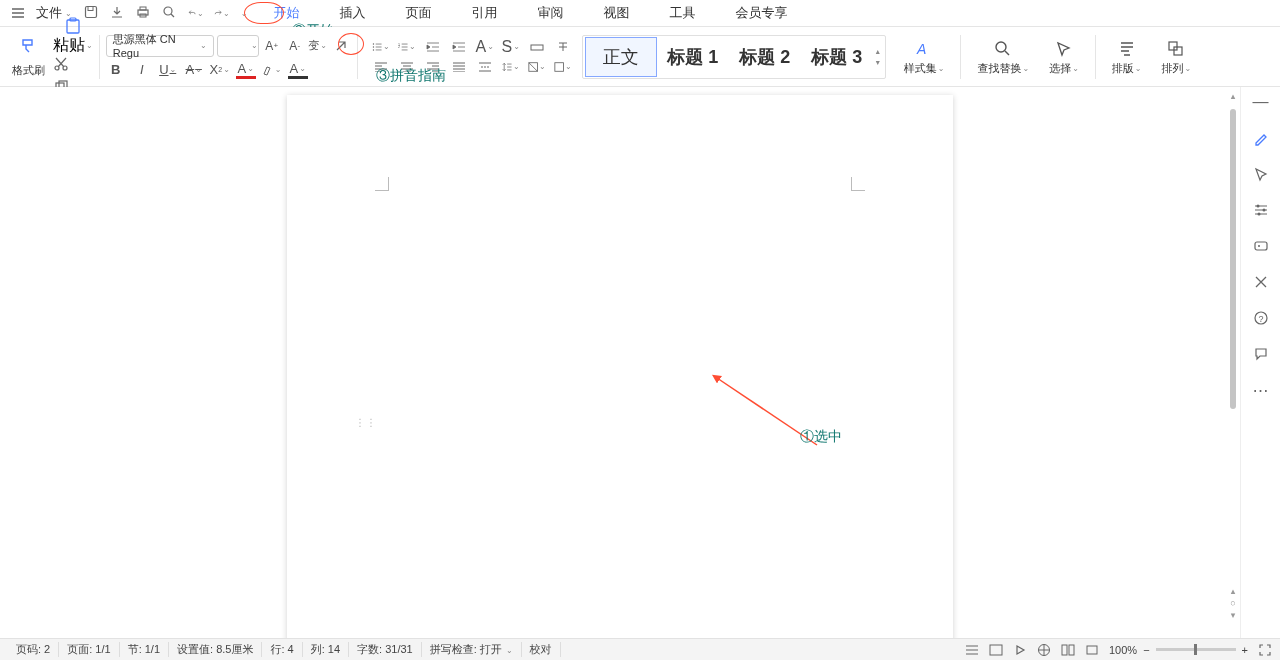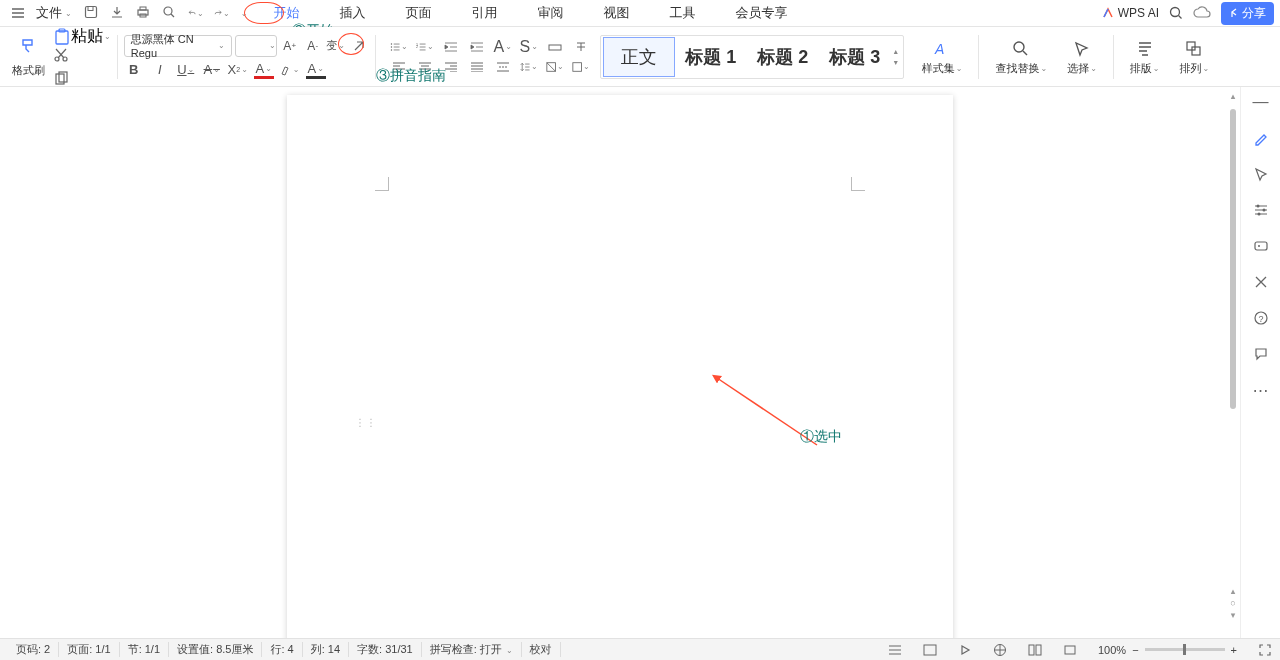--- a/index.html
+++ b/index.html
@@ -22,21 +22,21 @@
 .search-ic { width: 14px; height: 14px; color: #555; }
 .cloud-ic { width: 18px; height: 18px; color: #666; }
 .share-btn { background: #4a7cff; color: #fff; font-size: 12px; padding: 3px 8px; border-radius: 4px; display: flex; align-items: center; gap: 3px; }
 
 
 .ribbon { height: 60px; display: flex; align-items: center; padding: 0 8px; border-bottom: 1px solid #e5e5e5; background:#fff; position:relative; }
 .rgrp { display: flex; flex-direction: column; align-items: center; gap: 6px; padding: 0 4px; }
 .rgrp .glyph { height: 22px; display:flex; align-items:center; justify-content:center; color:#4a7cff; }
 .rgrp .lbl { font-size: 11px; color: #333; }
 .paste-grp { flex-direction: row; align-items:center; gap:4px; }
-.paste-col { display:flex; flex-direction:row; align-items:center; }
+.paste-col { display:flex; flex-direction:column; align-items:center; }
 .sep { width:1px; height:44px; background:#e5e5e5; margin:0 6px; }
 .font-row { display:flex; align-items:center; gap:3px; }
 .font-sel { width:108px; height:22px; border:1px solid #d0d0d0; border-radius:3px; display:flex; align-items:center; padding:0 6px; font-size:11px; color:#333; justify-content:space-between; }
 .sz-sel { width:42px; height:22px; border:1px solid #d0d0d0; border-radius:3px; display:flex; align-items:center; justify-content:center; font-size:11px; }
 .mini-btn { width:20px; height:20px; display:flex; align-items:center; justify-content:center; color:#555; font-size:12px; }
 .font-stack { display:flex; flex-direction:column; gap:4px; }
 .fmt-row { display:flex; align-items:center; gap:6px; }
 .fmt-btn { width:20px; height:18px; display:flex; align-items:center; justify-content:center; color:#555; font-size:13px; }
 .dd { font-size:8px; color:#888; margin-left:1px; }
 .para-stack { display:flex; flex-direction:column; gap:4px; margin-left:8px; }
@@ -82,21 +82,21 @@
 
 
 .vscroll { position:absolute; right:40px; top:95px; width:14px; bottom:40px; }
 .vthumb { position:absolute; top:14px; width:6px; left:4px; height:300px; background:#c4c4c4; border-radius:3px; }
 .varrow { position:absolute; left:2px; font-size:9px; color:#999; width:10px; text-align:center; }
 
 
 .statusbar { position:absolute; bottom:0; left:0; right:0; height:22px; background:#f4f4f4; border-top:1px solid #e2e2e2; display:flex; align-items:center; font-size:11px; color:#444; padding:0 8px; }
 .statusbar .cell { padding:0 8px; border-right:1px solid #ddd; }
 .statusbar .cell:last-of-type { border-right:none; }
-.status-right { margin-left:auto; display:flex; align-items:center; gap:21px; }
+.status-right { margin-left:auto; display:flex; align-items:center; gap:10px; }
 .sric { width:14px; height:14px; color:#666; display:flex; align-items:center; justify-content:center; }
 .zoom { display:flex; align-items:center; gap:6px; }
 .zslider { width:80px; height:3px; background:#ccc; position:relative; }
 .zslider .zh { position:absolute; left:38px; top:-4px; width:3px; height:11px; background:#777; }
 
 svg { display:block; }
 </style>
 </head>
 <body>
 
@@ -155,42 +155,20 @@
       <div class="tab">插入</div>
       <div class="tab">页面</div>
       <div class="tab">引用</div>
       <div class="tab">审阅</div>
       <div class="tab">视图</div>
       <div class="tab">工具</div>
       <div class="tab">会员专享</div>
     </div>
   </div>
   <div class="home-circle"></div>
-  <div class="menu-right">
-    <div class="wps-ai">
-      <svg class="ai-logo" viewBox="0 0 12 12">
-          <path d="M2 10L6 2l4 8" fill="none" stroke="#ff5a3c" stroke-width="1.5"></path>
-          <path d="M2 10L6 2" stroke="#4a7cff" stroke-width="1.5"></path>
-        </svg>
-      <span>WPS AI</span>
-    </div>
-    <svg class="search-ic" viewBox="0 0 14 14">
-        <circle cx="6" cy="6" r="4.5" fill="none" stroke="#555" stroke-width="1.3"></circle>
-        <path d="M9.5 9.5l3 3" stroke="#555" stroke-width="1.3"></path>
-      </svg>
-    <svg class="cloud-ic" viewBox="0 0 18 14">
-        <path d="M5 11a4 4 0 010-8 5 5 0 019 2 3 3 0 010 6H5z" fill="none" stroke="#888" stroke-width="1.2"></path>
-      </svg>
-    <div class="share-btn">
-      <svg width="10" height="10" viewBox="0 0 10 10">
-          <path d="M7 1L3 4l4 3M3 4v5" fill="none" stroke="#fff" stroke-width="1.2"></path>
-        </svg>
-      <span>分享</span>
-    </div>
-  </div>
 </div>
 
 <div class="annot" style="left:292px; top:22px;">②开始</div>
 
 <div class="ribbon">
   <div class="rgrp">
     <span class="glyph">
         <svg width="18" height="18" viewBox="0 0 18 18">
           <path d="M3 3h9v5H3zM6 8v4l3 3" fill="none" stroke="#4a7cff" stroke-width="1.4"></path>
         </svg>

